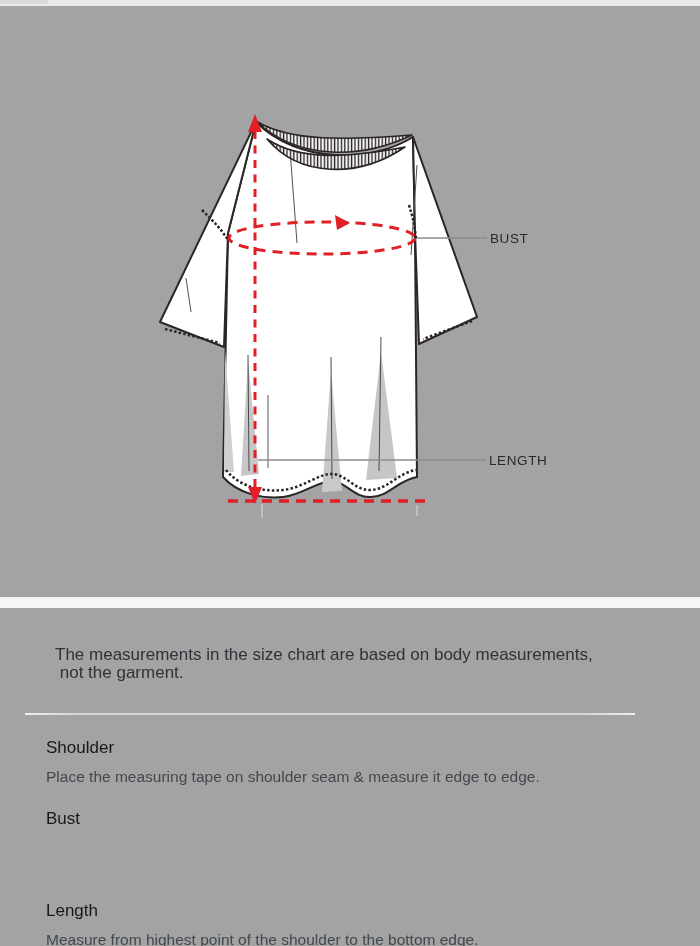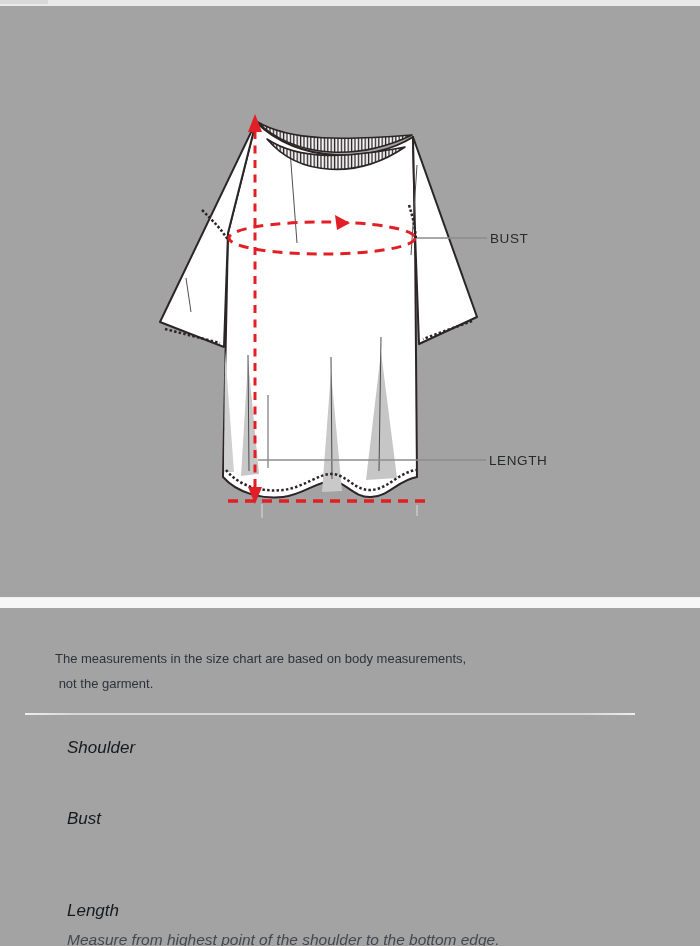--- a/index.html
+++ b/index.html
@@ -28,30 +28,30 @@
   }
   .section-band {
     position: absolute; top: 597px; left: 0;
     width: 700px; height: 11px;
     background: #f6f6f6;
     border-top: 1px solid #efefef;
   }
   .note {
     position: absolute; top: 646px; left: 55px;
     width: 560px;
-    font-size: 13px; line-height: 25px;
+    font-size: 17px; line-height: 18px;
     color: #2d3338;
     white-space: pre-wrap;
   }
   .divider {
     position: absolute; top: 713px; left: 25px;
     width: 610px; height: 2px;
     background: linear-gradient(to right, #eeeeee, #d7d7d7 8%, #d7d7d7 92%, #eeeeee);
   }
-  .section { position: absolute; left: 67px; width: 575px; font-style: italic; }
+  .section { position: absolute; left: 46px; width: 575px; }
   .section-shoulder { top: 737px; }
   .section-bust { top: 808px; }
   .section-length { top: 900px; }
   .section h3 {
     font-size: 17px; line-height: 22px;
     font-weight: 400; color: #16191c;
     margin-bottom: 5px;
   }
   .section p {
     font-size: 15.5px; line-height: 26px;
@@ -156,20 +156,21 @@
 
   <div class="section-band"></div>
 
   <div class="note">The measurements in the size chart are based on body measurements,
  not the garment.</div>
 
   <div class="divider"></div>
 
   <div class="section section-shoulder">
     <h3>Shoulder</h3>
+    <p>Place the measuring tape on shoulder seam &amp; measure it edge to edge.</p>
   </div>
 
   <div class="section section-bust">
     <h3>Bust</h3>
   </div>
 
   <div class="section section-length">
     <h3>Length</h3>
     <p>Measure from highest point of the shoulder to the bottom edge.</p>
   </div>

